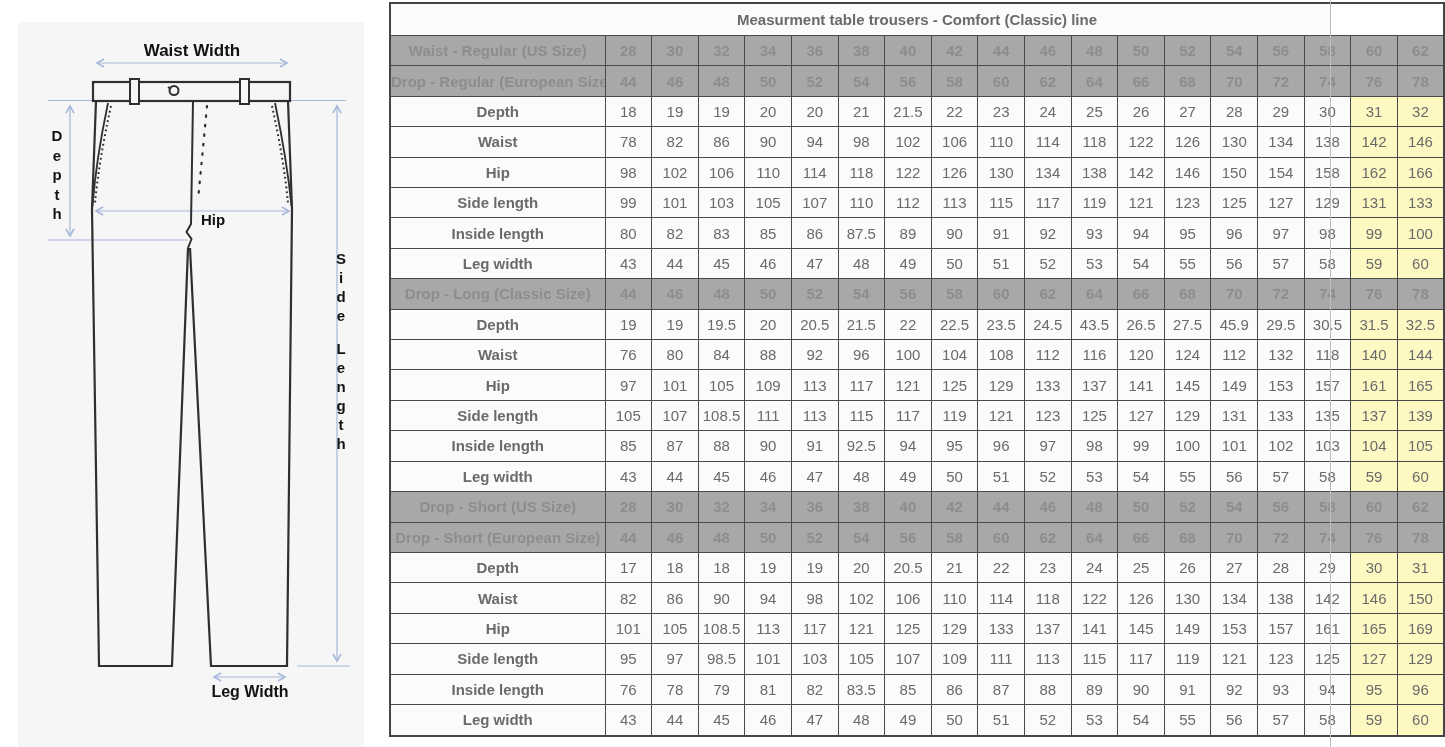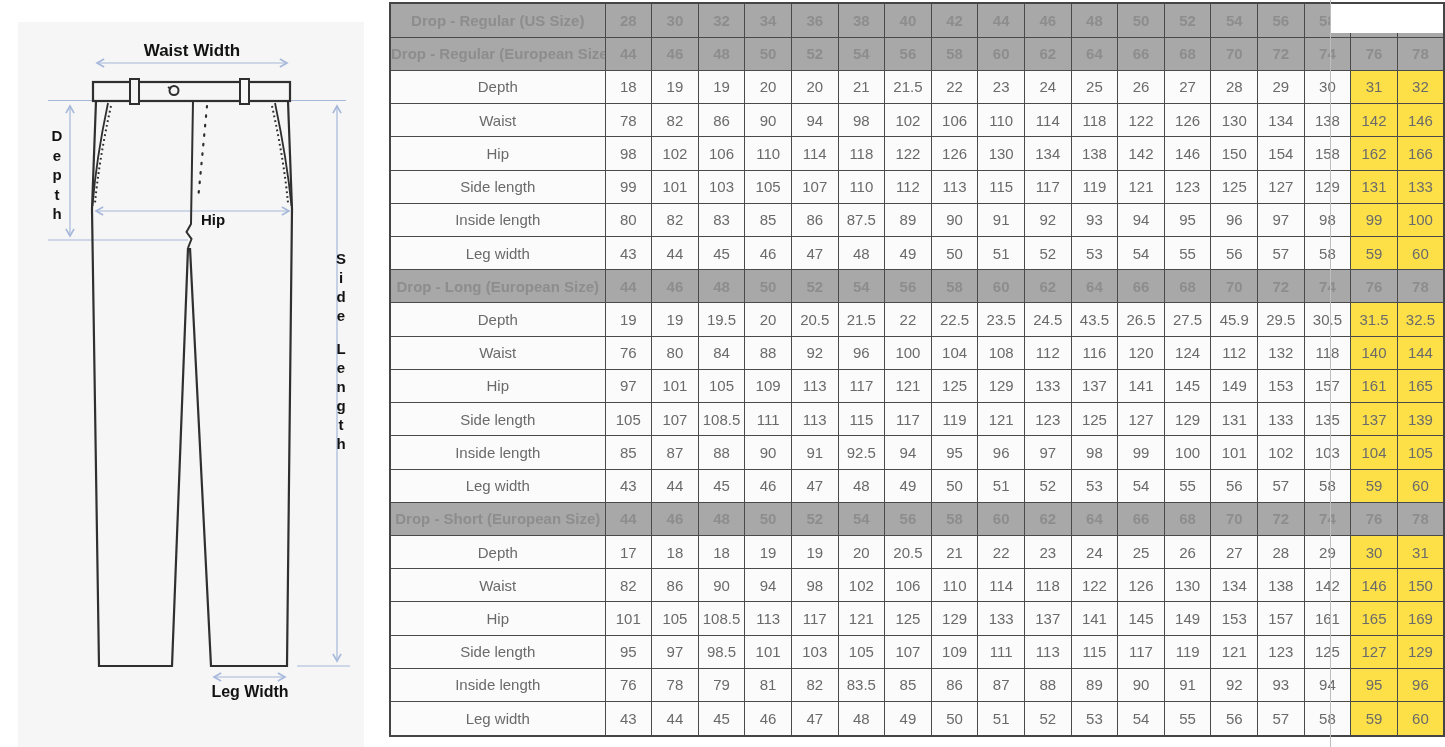--- a/index.html
+++ b/index.html
@@ -23,22 +23,22 @@
   table.size-table td{
     border:1px solid #4a4a4a;
     text-align:center;vertical-align:middle;
     font-size:15px;color:#6a6a6a;background:#fbfbfb;
     padding:0;overflow:hidden;white-space:nowrap;
   }
   td.title-cell{
     background:#f5f5f5;font-weight:bold;font-size:16px;color:#555;height:31px;
   }
   tr.gray td{background:#a8a8a8;color:#8d8d8d;font-weight:bold;}
-  td.label{font-weight:normal;color:#555;}
-  tr.light td:nth-last-child(-n+2){background:#fde047;}
+  td.label{font-weight:bold;color:#555;}
+  tr.light td:nth-last-child(-n+2){background:#fef9c3;}
   
   .seam-line{position:absolute;left:1330px;top:0;width:1px;height:747px;background:#bdbdbd;}
   .seam-patch{position:absolute;left:1331px;top:4px;width:112px;height:29px;background:#ffffff;}
 </style>
 </head>
 <body>
 
 <div class="diagram-panel">
   <div class="diagram-bg"></div>
   <svg class="diagram-svg" width="389" height="747" viewBox="0 0 389 747">
@@ -100,22 +100,25 @@
   </svg>
 </div>
 
 <div class="table-panel">
   <table class="size-table">
     <colgroup>
       <col style="width:215px">
       <col span="18">
     </colgroup>
     <tbody>
+      <tr>
+        <td class="title-cell" colspan="19">Measurment table trousers - Comfort (Classic) line</td>
+      </tr>
     <tr class="gray">
-          <td class="label">Drop - Regular (US Size)</td>
+          <td class="label">Waist - Regular (US Size)</td>
           <td>28</td>
           <td>30</td>
           <td>32</td>
           <td>34</td>
           <td>36</td>
           <td>38</td>
           <td>40</td>
           <td>42</td>
           <td>44</td>
           <td>46</td>
@@ -269,21 +272,21 @@
           <td>53</td>
           <td>54</td>
           <td>55</td>
           <td>56</td>
           <td>57</td>
           <td>58</td>
           <td>59</td>
           <td>60</td>
         </tr>
         <tr class="gray">
-          <td class="label">Drop - Long (European Size)</td>
+          <td class="label">Drop - Long (Classic Size)</td>
           <td>44</td>
           <td>46</td>
           <td>48</td>
           <td>50</td>
           <td>52</td>
           <td>54</td>
           <td>56</td>
           <td>58</td>
           <td>60</td>
           <td>62</td>
@@ -416,20 +419,41 @@
           <td>53</td>
           <td>54</td>
           <td>55</td>
           <td>56</td>
           <td>57</td>
           <td>58</td>
           <td>59</td>
           <td>60</td>
         </tr>
         <tr class="gray">
+          <td class="label">Drop - Short (US Size)</td>
+          <td>28</td>
+          <td>30</td>
+          <td>32</td>
+          <td>34</td>
+          <td>36</td>
+          <td>38</td>
+          <td>40</td>
+          <td>42</td>
+          <td>44</td>
+          <td>46</td>
+          <td>48</td>
+          <td>50</td>
+          <td>52</td>
+          <td>54</td>
+          <td>56</td>
+          <td>58</td>
+          <td>60</td>
+          <td>62</td>
+        </tr>
+        <tr class="gray">
           <td class="label">Drop - Short (European Size)</td>
           <td>44</td>
           <td>46</td>
           <td>48</td>
           <td>50</td>
           <td>52</td>
           <td>54</td>
           <td>56</td>
           <td>58</td>
           <td>60</td>

